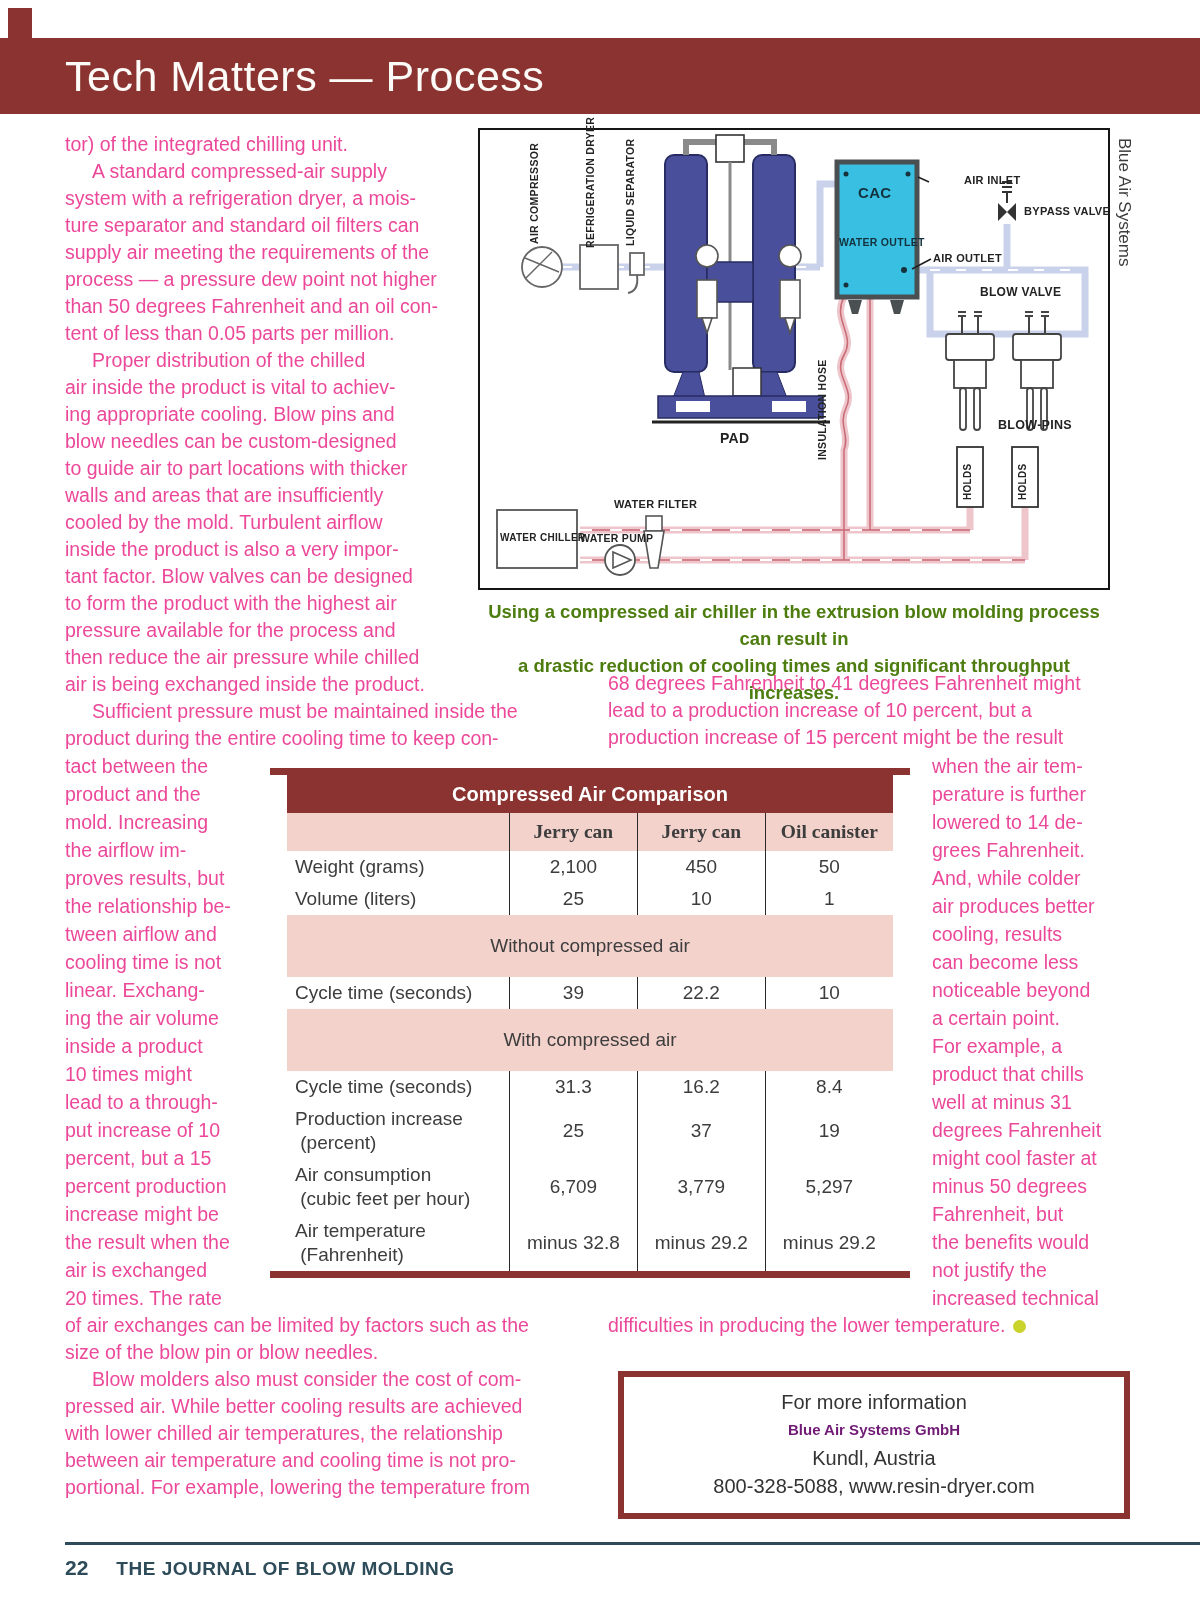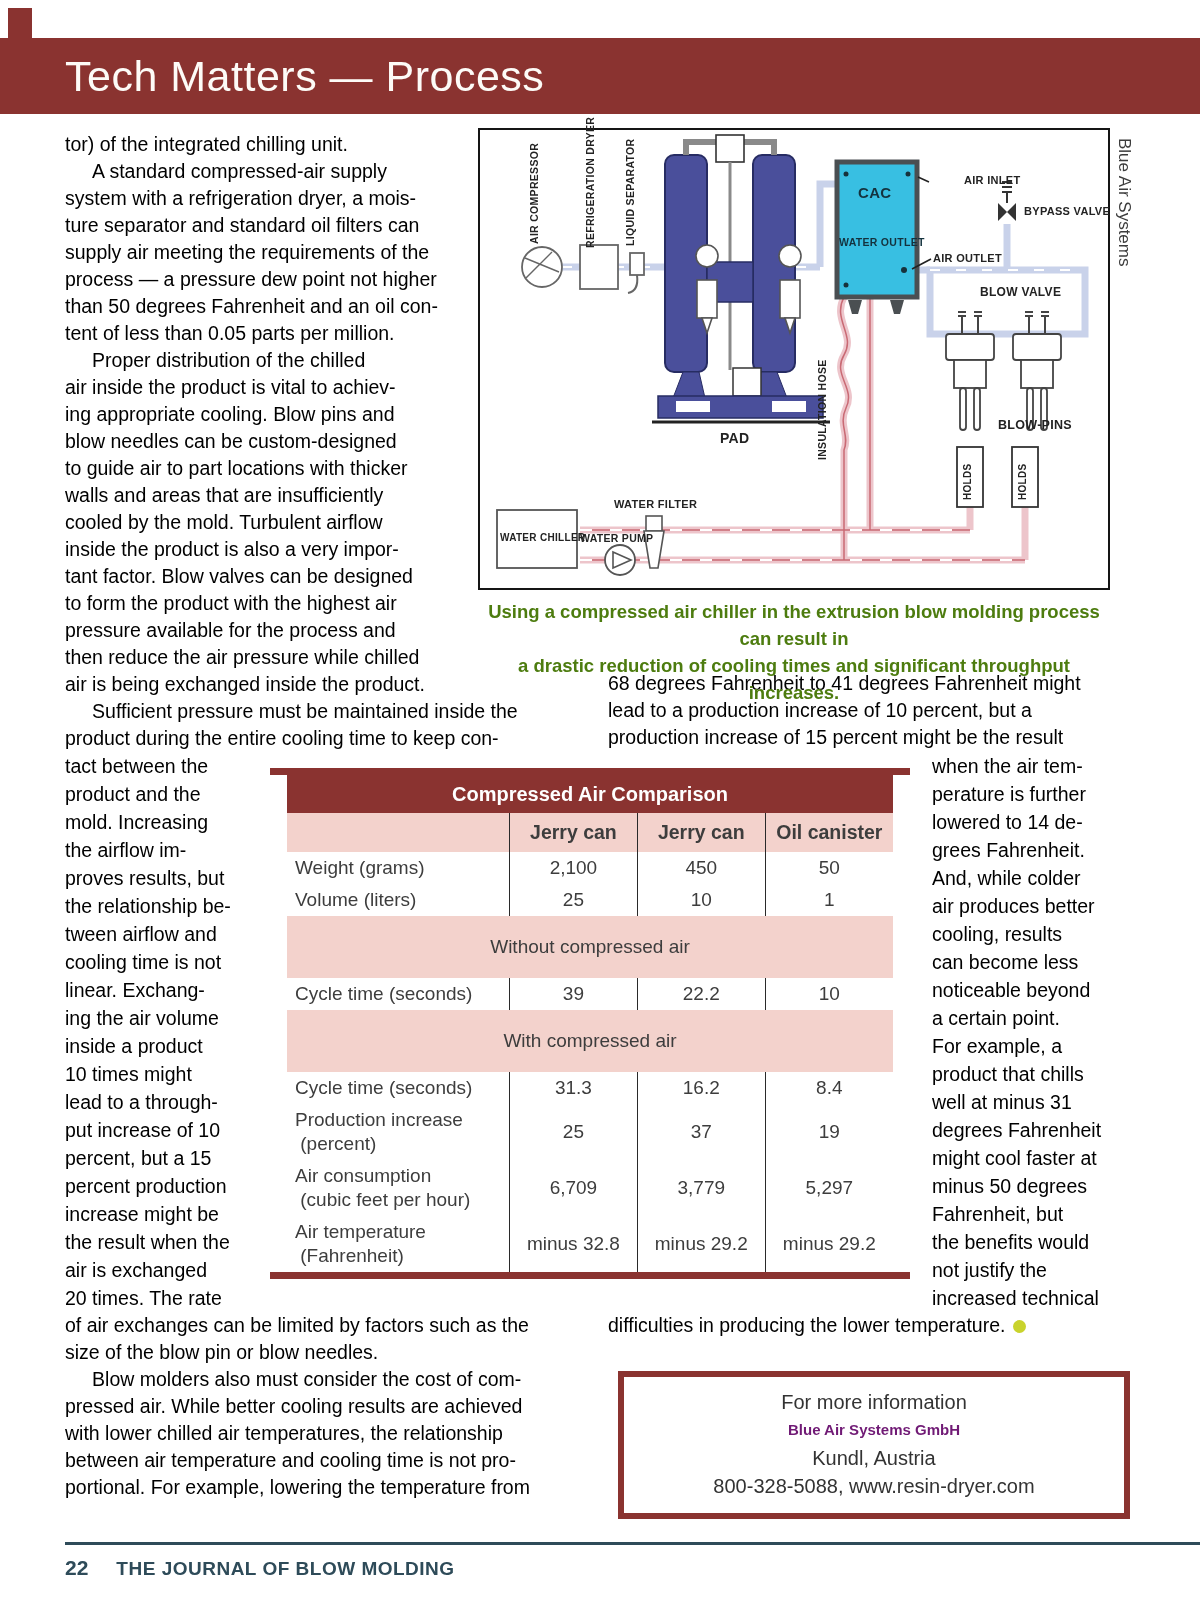--- a/index.html
+++ b/index.html
@@ -3,40 +3,40 @@
 <meta charset="utf-8">
 <style>
   html,body{margin:0;padding:0;background:#ffffff;}
   .page{position:relative;width:1200px;height:1600px;background:#fff;overflow:hidden;
         font-family:"Liberation Sans",sans-serif;color:#3d3d3d;}
   
   .corner-mark{position:absolute;left:8px;top:8px;width:24px;height:30px;background:#8a3330;}
   .band{position:absolute;left:0;top:38px;width:1200px;height:76px;background:#8a3330;}
   .band h1{margin:0;padding:14px 0 0 65px;font-size:43px;font-weight:400;color:#fdfbf7;letter-spacing:.5px;}
   
-  .txt{position:absolute;font-size:19.5px;line-height:27px;color:#000000;white-space:pre-line;}
+  .txt{position:absolute;font-size:19.5px;line-height:27px;color:#ec4899;white-space:pre-line;}
   .narrow{line-height:28px;}
   .caption{position:absolute;left:480px;top:598px;width:628px;text-align:center;
            font-size:18.5px;line-height:27px;font-weight:600;color:#4d7c0f;white-space:pre-line;}
   .dot{display:inline-block;width:13px;height:13px;border-radius:50%;background:#c9d32c;margin-left:8px;vertical-align:-1px;}
   
   .diagram{position:absolute;left:478px;top:128px;width:628px;height:458px;background:#fff;border:2px solid #151515;}
   .dlabel{position:absolute;font-size:11px;font-weight:bold;color:#232323;letter-spacing:.3px;white-space:nowrap;}
   .rot{transform:rotate(-90deg);transform-origin:0 0;font-size:10.5px;}
   .credit{position:absolute;left:1114px;top:138px;height:130px;writing-mode:vertical-rl;
           font-size:17px;color:#3c3c3c;}
   
   .tablewrap{position:absolute;left:270px;top:768px;width:640px;}
   .rule{height:7px;background:#8a3330;}
   .cmp{margin:0 17px;}
   table.cmp-t{border-collapse:collapse;width:606px;margin:0 17px;table-layout:fixed;}
   table.cmp-t td{font-size:19px;vertical-align:middle;}
   td.lab{width:218px;padding:4px 4px 4px 8px;white-space:pre-line;line-height:24px;}
   td.val{text-align:center;border-left:1.6px solid #2a2a2a;padding:4px 2px;}
-  tr.hdr td{background:#f3d2cc;font-weight:bold;font-size:19.5px;padding:8px 2px;}
+  tr.hdr td{background:#f3d2cc;font-weight:bold;font-size:19.5px;padding:8px 2px;font-family:Liberation Serif, serif;}
   tr.sect td{background:#f3d2cc;text-align:center;padding:20px 0;}
   tr.data td{background:#fff;}
   
   .infobox{position:absolute;left:618px;top:1371px;width:500px;border:6px solid #8a3330;
            text-align:center;padding:11px 0 13px 0;font-size:20px;line-height:28px;color:#333;}
   .infobox .bold{font-weight:bold;font-size:15px;color:#701a75;}
   
   .footrule{position:absolute;left:65px;top:1542px;width:1135px;height:3px;background:#2e4b59;}
   .footer{position:absolute;left:65px;top:1556px;display:flex;align-items:baseline;color:#2e4b59;}
   .footer .pg{font-size:21px;font-weight:bold;}

